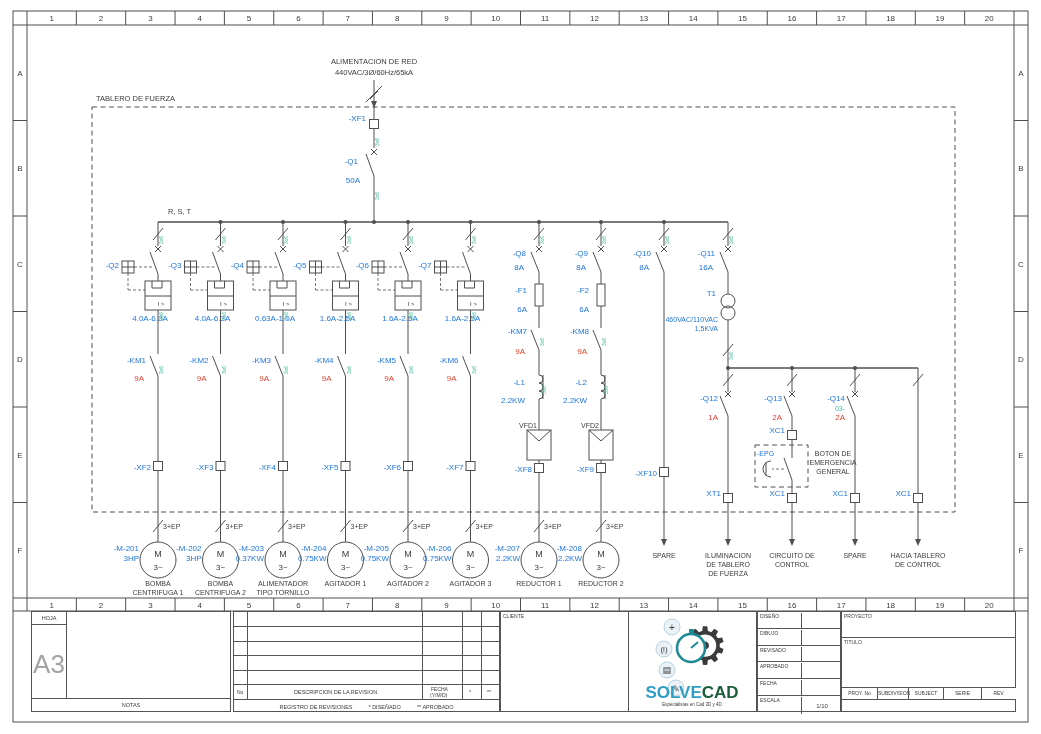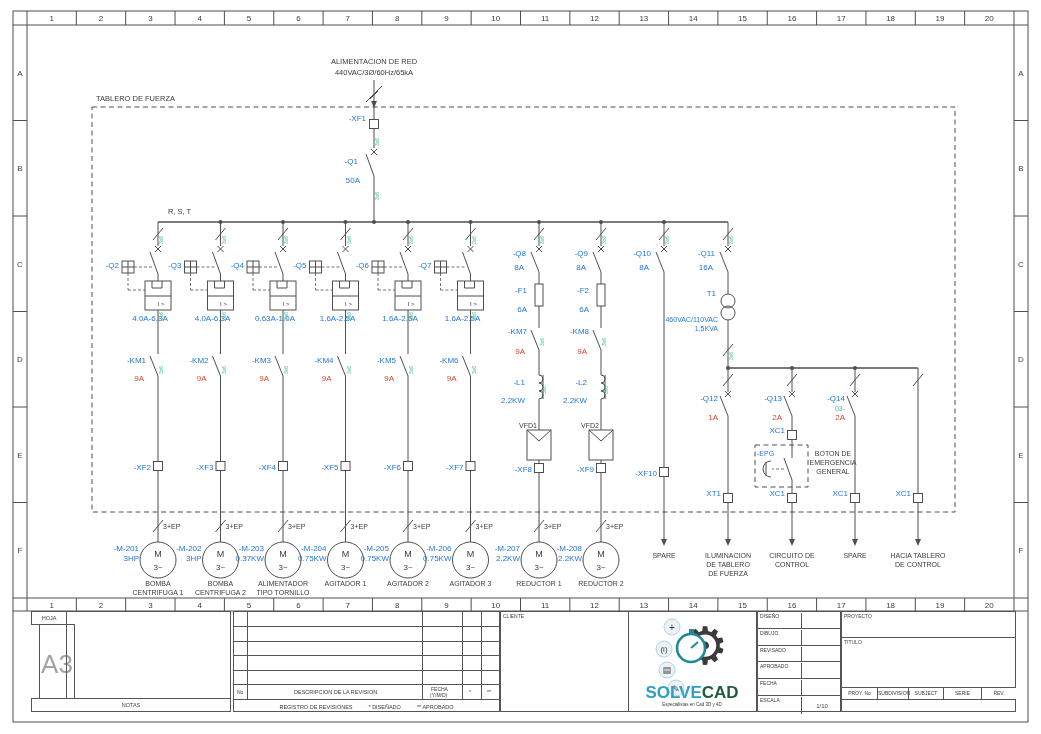--- a/index.html
+++ b/index.html
@@ -576,21 +576,21 @@
       <polygon points="915,539 921,539 918,546" fill="#4f4f4f"></polygon>
       <text x="918" y="558" class="tk" text-anchor="middle" font-size="7">HACIA TABLERO</text>
       <text x="918" y="567" class="tk" text-anchor="middle" font-size="7">DE CONTROL</text>
     </svg>
 
   <div class="tblock">
 
     <div class="cell" style="left:0;top:0;width:36px;height:14px;">
       <div class="cbar">HOJA</div>
     </div>
-    <div class="cell" style="left:8px;top:13px;width:36px;height:75px;">
+    <div class="cell" style="left:0;top:13px;width:36px;height:75px;">
       <div class="a3txt">A3</div>
     </div>
     <div class="cell" style="left:35px;top:0;width:165px;height:88px;"></div>
     <div class="cell" style="left:0;top:87px;width:200px;height:14px;">
       <div class="cbar">NOTAS</div>
     </div>
 
     <div class="cell" style="left:202px;top:0;width:267px;height:101px;">
       <div id="revRows">
           <div class="revrow" style="top: 0px; height: 14.4px; border-top: none;"></div>

